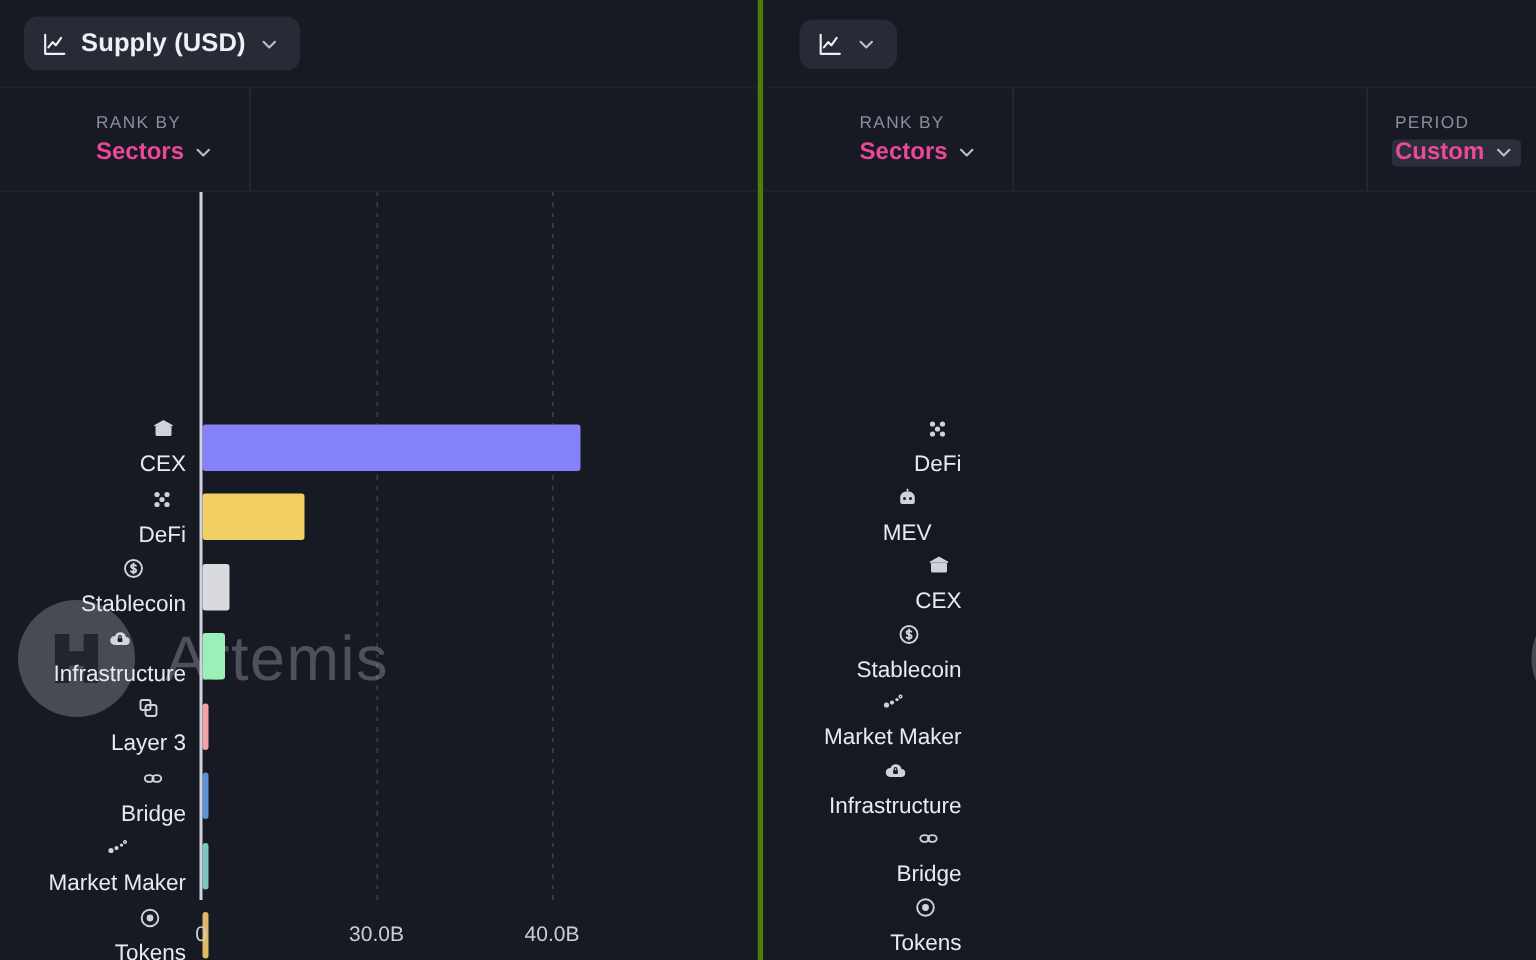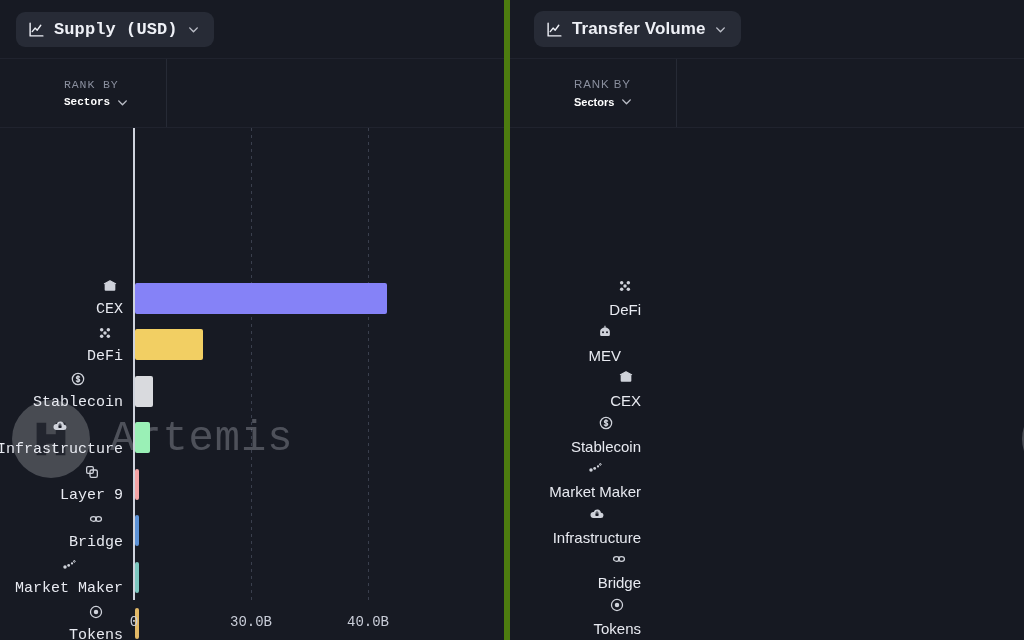--- a/index.html
+++ b/index.html
@@ -5,21 +5,21 @@
   html,body{margin:0;padding:0;}
   body{
     width:1024px;height:640px;overflow:hidden;
     background:#12141c;
     font-family:"Liberation Sans","DejaVu Sans",sans-serif;
     -webkit-font-smoothing:antialiased;
   }
   .app{display:flex;width:1024px;height:640px;position:relative;}
 
   .panel{position:relative;height:640px;background:#171a23;display:flex;flex-direction:column;}
-  .panel.left{width:507px;border-right:6px solid #4d7c0f;font-family:Liberation Mono, monospace;}
+  .panel.left{width:507px;border-right:4px solid #4d7c0f;}
   .panel.right{width:517px;background:#161922;}
 
   
   .chip-row{height:58px;flex:0 0 58px;display:flex;align-items:center;background:#171a23;}
   .panel.left .chip-row{padding-left:16px;}
   .panel.right .chip-row{padding-left:24px;}
   .chip{
     display:inline-flex;align-items:center;gap:9px;
     background:#272b36;border-radius:9px;
     padding:8px 14px 8px 12px;
@@ -36,21 +36,21 @@
     border-top:1px solid #20232e;border-bottom:1px solid #20232e;
     background:#171a23;position:relative;padding-left:48px;
   }
   .ctrl{
     display:flex;flex-direction:column;justify-content:center;
     padding:0 16px;min-width:86px;cursor:pointer;
   }
   .ctrl.rank{border-right:1px solid #262a35;}
   .ctrl.period{border-left:1px solid #262a35;margin-left:auto;padding-right:10px;}
   .ctrl-label{font-size:11.5px;letter-spacing:.9px;color:#8a8f9e;font-weight:400;margin-bottom:5px;}
-  .ctrl-value{display:flex;align-items:center;gap:6px;font-size:11px;font-weight:700;color:#ffffff;}
+  .ctrl-value{display:flex;align-items:center;gap:6px;font-size:16px;font-weight:700;color:#ec4899;}
   .ctrl.period .ctrl-value{background:#2b2f3b;border-radius:3px;padding:0 2px;}
   .ctrl.period .ctrl-label{padding-left:2px;}
 
   
   .chart{position:relative;flex:1 1 auto;background:#171a23;overflow:hidden;}
   .panel.right .chart{background:#161922;}
   .plot{position:absolute;inset:0;}
   .grid-line{position:absolute;top:0;bottom:40px;width:1px;
     background:repeating-linear-gradient(to bottom,#3a3f4d 0 3px,transparent 3px 7px);}
   .axis-line{position:absolute;top:0;bottom:40px;width:2px;background:#cfd3dd;}
@@ -150,21 +150,21 @@
               <path d="M10.7 11V9.9a1.3 1.3 0 0 1 2.6 0V11" fill="none" stroke="#1b1e28" stroke-width="1.2"></path>
             </svg>
             <span>Infrastructure</span>
           </div>
           <div class="bar" style="left:135px;top:340.5px;width:4px;height:31px;background:#f4a3a5"></div>
           <div class="row-label" style="right:381px;top:356px">
             <svg class="sico" viewBox="0 0 24 24">
               <rect x="4" y="4" width="10" height="10" rx="2" fill="none" stroke="#dfe2ea" stroke-width="1.9" stroke-linecap="round" stroke-linejoin="round"></rect>
               <rect x="9" y="9" width="11" height="11" rx="2.4" fill="none" stroke="#dfe2ea" stroke-width="1.9" stroke-linecap="round" stroke-linejoin="round"></rect>
             </svg>
-            <span>Layer 9</span>
+            <span>Layer 3</span>
           </div>
           <div class="bar" style="left:135px;top:387px;width:4px;height:31px;background:#5b91d6"></div>
           <div class="row-label" style="right:381px;top:402.5px">
             <svg class="sico" viewBox="0 0 24 24">
               <ellipse cx="8.2" cy="12" rx="4.4" ry="3.4" fill="none" stroke="#dfe2ea" stroke-width="1.9" stroke-linecap="round" stroke-linejoin="round"></ellipse>
               <ellipse cx="15.8" cy="12" rx="4.4" ry="3.4" fill="none" stroke="#dfe2ea" stroke-width="1.9" stroke-linecap="round" stroke-linejoin="round"></ellipse>
             </svg>
             <span>Bridge</span>
           </div>
           <div class="bar" style="left:135px;top:433.5px;width:4px;height:31px;background:#7cc6bf"></div>
@@ -193,37 +193,45 @@
     </div>
   </div>
 
   <div class="panel right">
     <div class="chip-row">
       <div class="chip">
         <svg class="ico-line" viewBox="0 0 24 24" fill="none" stroke="#eef0f6" stroke-width="2" stroke-linecap="round" stroke-linejoin="round">
           <path d="M3 3v18h18"></path>
             <path d="M6 15l4-5 3 3 5-7"></path>
         </svg>
-        <span class="cname">Transfer Volume</span>
         <svg class="caret" viewBox="0 0 24 24" fill="none" stroke="#d7dae3" stroke-width="2.6" stroke-linecap="round" stroke-linejoin="round">
             <path d="M5 9l7 7 7-7"></path>
           </svg>
       </div>
     </div>
 
     <div class="ctrl-bar">
       <div class="ctrl rank">
         <div class="ctrl-label">RANK BY</div>
         <div class="ctrl-value">
           <span>Sectors</span>
           <svg class="caret" viewBox="0 0 24 24" fill="none" stroke="#d7dae3" stroke-width="2.6" stroke-linecap="round" stroke-linejoin="round">
               <path d="M5 9l7 7 7-7"></path>
             </svg>
         </div>
       </div>
+      <div class="ctrl period">
+        <div class="ctrl-label">PERIOD</div>
+        <div class="ctrl-value">
+          <span>Custom</span>
+          <svg class="caret" viewBox="0 0 24 24" fill="none" stroke="#d7dae3" stroke-width="2.6" stroke-linecap="round" stroke-linejoin="round">
+              <path d="M5 9l7 7 7-7"></path>
+            </svg>
+        </div>
+      </div>
     </div>
 
     <div class="chart">
       <div class="plot" id="plot-1">
           <div class="watermark" style="left:512px;top:272px">
             <div class="wm-circle"></div>
           </div>
           <div class="row-label" style="right:383px;top:170px">
             <svg class="sico" viewBox="0 0 24 24">
               <circle cx="7" cy="7" r="2.6" fill="#dfe2ea"></circle>

